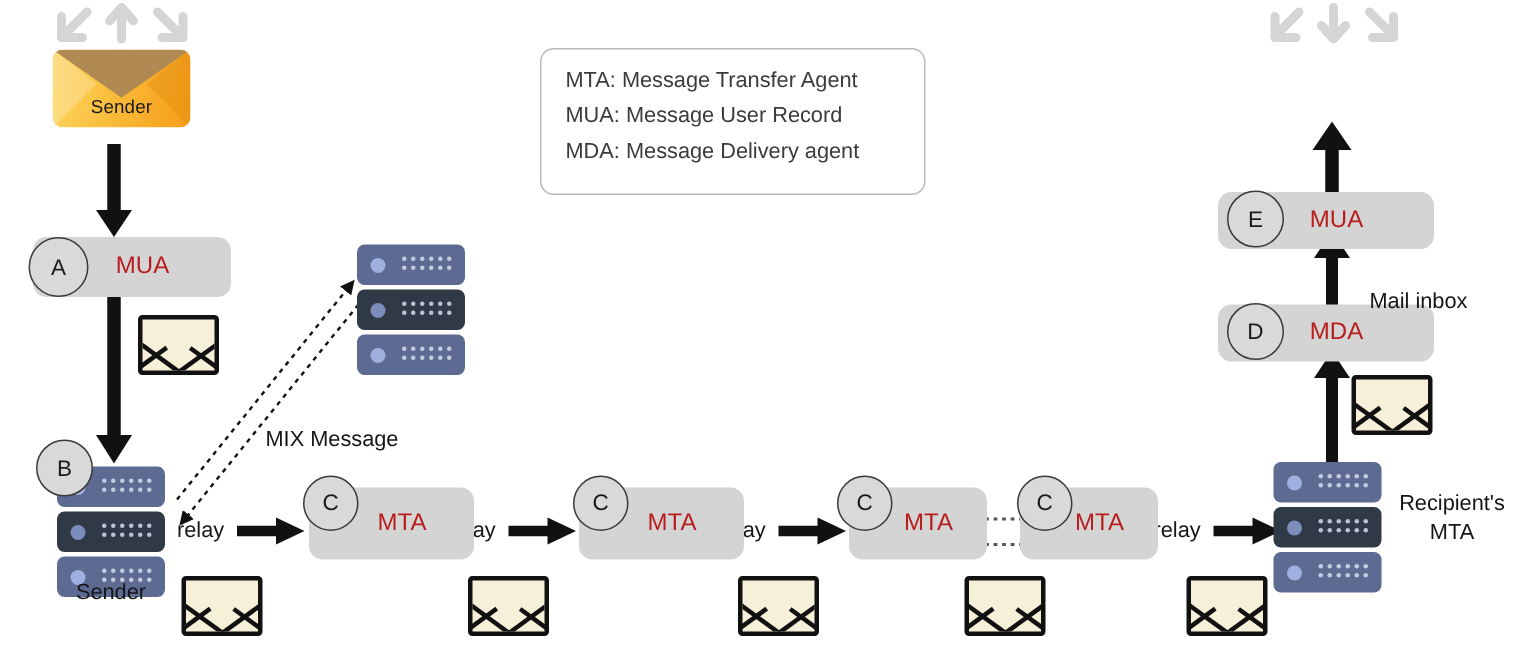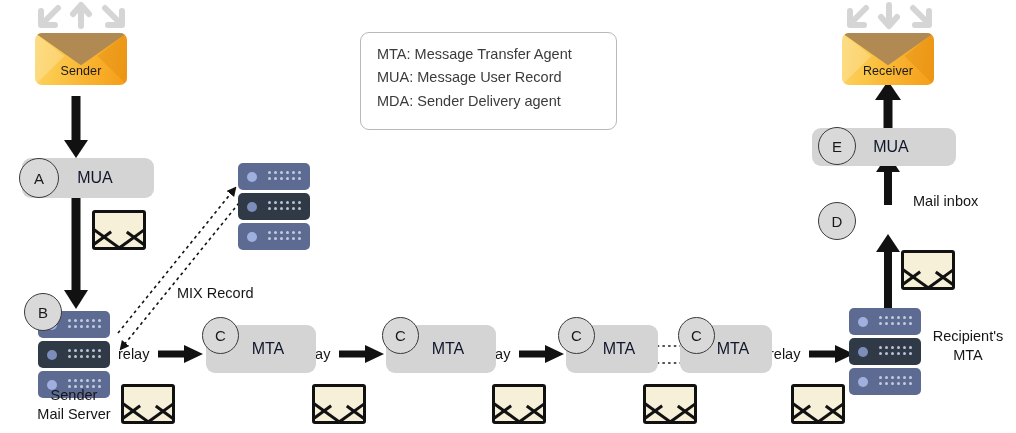--- a/index.html
+++ b/index.html
@@ -61,21 +61,21 @@
   }
   .smail .v2::before { left:4%;  transform-origin:left bottom;  transform:rotate(-36deg); }
   .smail .v2::after  { right:4%; transform-origin:right bottom; transform:rotate(36deg); }
 
   
   .pbox {
     position:absolute; background:#d4d4d4; border-radius:9px;
     display:flex; align-items:center;
   }
   .pbox .ptxt {
-    width:100%; text-align:center; font-size:16px; color:#0f172a;
+    width:100%; text-align:center; font-size:16px; color:#b91c1c;
     padding-left:14px;
   }
   .badge {
     position:absolute; border-radius:50%;
     background:#d9d9d9; border:1.6px solid #3a3a3a;
     display:flex; align-items:center; justify-content:center;
     font-size:15px; color:#1a1a1a; z-index:4;
   }
 
   
@@ -211,21 +211,21 @@
       <g>
         <line x1="913" y1="8" x2="929" y2="24"></line>
         <polyline points="915,25 929,25 929,11"></polyline>
       </g>
     </g>
   </svg>
 
   <div id="legend">
     <div>MTA: Message Transfer Agent</div>
     <div>MUA: Message User Record</div>
-    <div>MDA: Sender Delivery agent</div>
+    <div>MDA: Message Delivery agent</div>
   </div>
 
   <div class="bigmail" style="left:35px; top:33px;">
     <div class="bg"></div>
       <div class="flapL"></div>
       <div class="flapR"></div>
       <div class="flap"></div>
     <div class="lbl">Sender</div>
   </div>
 
@@ -289,21 +289,20 @@
           <i style="left: 12px; top: 5.5px;"></i>
           <i style="left: 18px; top: 5.5px;"></i>
           <i style="left: 24px; top: 5.5px;"></i>
           <i style="left: 30px; top: 5.5px;"></i>
         </span>
       </div>
   </div>
   <div class="badge" style="left:24px; top:293px; width:38px; height:38px;">B</div>
   <div class="lab c" style="left:8px; top:386px; width:132px;">
     <div>Sender</div>
-    <div>Mail Server</div>
   </div>
 
   <div class="rack" style="left:238px; top:163px;">
     <div class="unit u1">
         <span class="dot"></span>
         <span class="leds">
           <i style="left: 0px; top: 0px;"></i>
           <i style="left: 6px; top: 0px;"></i>
           <i style="left: 12px; top: 0px;"></i>
           <i style="left: 18px; top: 0px;"></i>
@@ -345,21 +344,21 @@
           <i style="left: 30px; top: 0px;"></i>
           <i style="left: 0px; top: 5.5px;"></i>
           <i style="left: 6px; top: 5.5px;"></i>
           <i style="left: 12px; top: 5.5px;"></i>
           <i style="left: 18px; top: 5.5px;"></i>
           <i style="left: 24px; top: 5.5px;"></i>
           <i style="left: 30px; top: 5.5px;"></i>
         </span>
       </div>
   </div>
-  <div class="lab" style="left:177px; top:284px;">MIX Record</div>
+  <div class="lab" style="left:177px; top:284px;">MIX Message</div>
 
   <div class="lab" style="left:118px; top:345px;">relay</div>
   <div class="lab" style="left:299px; top:345px;">relay</div>
   <div class="lab" style="left:479px; top:345px;">relay</div>
   <div class="lab" style="left:769px; top:345px;">relay</div>
 
   <div class="pbox" style="left:206px; top:325px; width:110px; height:48px;">
     <span class="ptxt">MTA</span>
   </div>
   <div class="badge" style="left:202px; top:317px; width:37px; height:37px;">C</div>
@@ -462,30 +461,26 @@
     <div>Recipient's</div>
     <div>MTA</div>
   </div>
 
   <div class="smail" style="left:901px; top:250px;">
     <div class="body"></div>
       <div class="v"></div>
       <div class="v2"></div>
   </div>
 
+  <div class="pbox" style="left:812px; top:203px; width:144px; height:38px;">
+    <span class="ptxt">MDA</span>
+  </div>
   <div class="badge" style="left:818px; top:202px; width:38px; height:38px;">D</div>
 
   <div class="lab" style="left:913px; top:192px;">Mail inbox</div>
 
   <div class="pbox" style="left:812px; top:128px; width:144px; height:38px;">
     <span class="ptxt">MUA</span>
   </div>
   <div class="badge" style="left:818px; top:127px; width:38px; height:38px;">E</div>
 
-  <div class="bigmail" style="left:842px; top:33px;">
-    <div class="bg"></div>
-      <div class="flapL"></div>
-      <div class="flapR"></div>
-      <div class="flap"></div>
-    <div class="lbl">Receiver</div>
-  </div>
 
 </div>
 
 </body></html>

